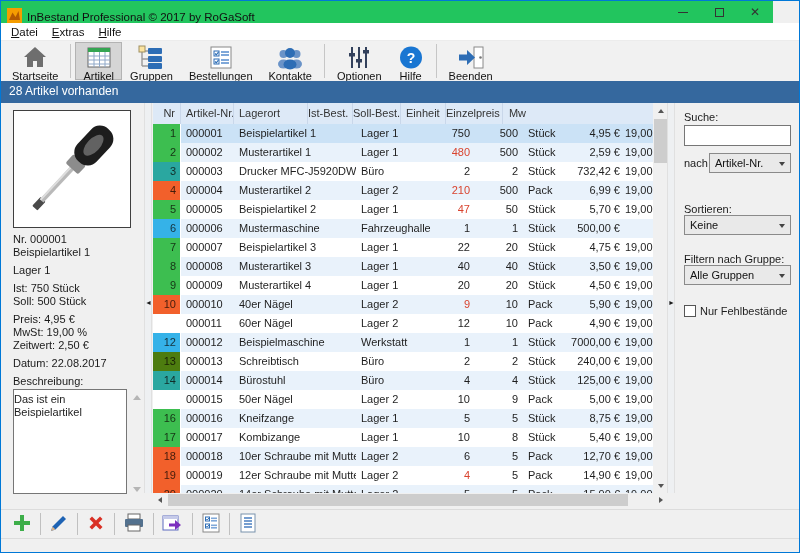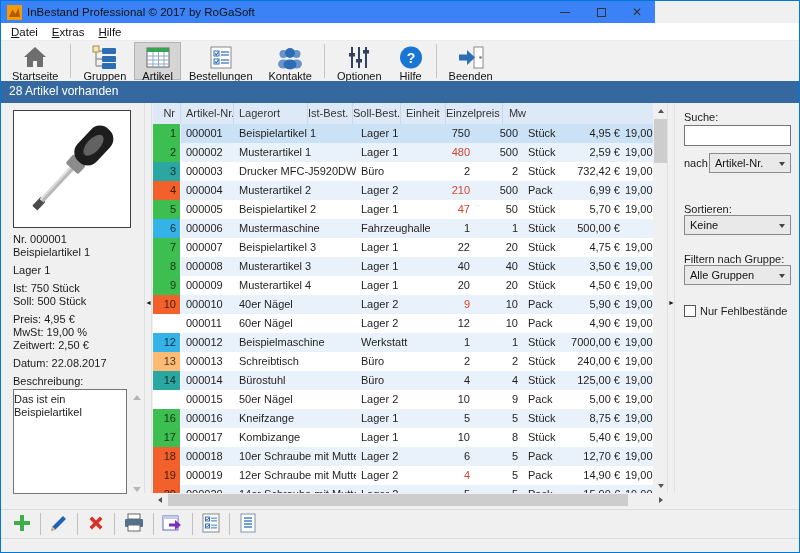--- a/index.html
+++ b/index.html
@@ -1,21 +1,21 @@
 <!DOCTYPE html>
 <html style="--accent: #0078d7; --infobar: #35689e; --rowsel: #cbe2f6; --rowalt: #e9f2fb; --neg: #d9442f;"><head>
 <meta charset="utf-8">
 <style>
 *{margin:0;padding:0;box-sizing:border-box}
 html,body{background:#5a5a5a}
 body{font-family:"Liberation Sans","DejaVu Sans",sans-serif}
 u{text-decoration:underline}
 .window{position:relative;width:800px;height:553px;background:#f0f0f0;border:1px solid var(--accent,#0078d7);overflow:hidden;font-size:11px;color:#1e1e1e}
 
-.titlebar{position:absolute;left:0;top:0;width:654px;height:22px;background:#3b82f6;display:flex;align-items:center}
+.titlebar{position:absolute;left:0;top:0;width:772px;height:22px;background:#22c55e;display:flex;align-items:flex-end}
 .app-icon{margin:0 5px 0 6px;display:flex}
 .title-text{font-size:11.5px;color:#111;white-space:nowrap}
 .win-controls{margin-left:auto;display:flex;height:100%}
 .win-btn{width:36px;height:100%;display:flex;align-items:center;justify-content:center;color:#333}
 .glyph-min{width:10px;height:1px;background:#333}
 .glyph-max{width:9px;height:9px;border:1px solid #333}
 .glyph-close{font-size:12px;line-height:1;color:#333}
 
 .menubar{position:absolute;left:0;top:22px;width:798px;height:18px;background:#fff;display:flex;align-items:center;padding-left:3px;border-bottom:1px solid #ececec}
 .menu-item{padding:0 7px;font-size:11.5px;color:#111}
@@ -120,41 +120,41 @@
   <div class="toolbar">
     <span class="tb-btn">
       <span>
           <svg width="26" height="25" viewBox="0 0 26 25">
             <path d="M13 2 L24 12 h-3 v10 h-6 v-6 h-4 v6 H5 V12 H2 Z" fill="#6e6e6e"></path>
           </svg>
         </span>
       <span class="tb-label"><u>S</u>tartseite</span>
     </span>
     <span class="tb-sep"></span>
+    <span class="tb-btn active">
+      <span>
+          <svg width="26" height="25" viewBox="0 0 26 25">
+            <rect x="2" y="3" width="22" height="19" fill="#fff" stroke="#666"></rect>
+            <rect x="2" y="3" width="22" height="4" fill="#35a552"></rect>
+            <path d="M2 11 h22 M2 15 h22 M2 19 h22 M8 7 v15 M13.5 7 v15 M19 7 v15" stroke="#8fa8c8" stroke-width="1"></path>
+          </svg>
+        </span>
+      <span class="tb-label"><u>A</u>rtikel</span>
+    </span>
     <span class="tb-btn">
       <span>
           <svg width="26" height="25" viewBox="0 0 26 25">
             <path d="M4 6 v15 M4 6 h6 M4 14 h6 M4 21 h6" stroke="#999" stroke-width="1.4" fill="none"></path>
             <rect x="1" y="1" width="6" height="6" fill="#fbe3a0" stroke="#a09060"></rect>
             <rect x="10" y="3" width="14" height="6" rx="1" fill="#2d6db5"></rect>
             <rect x="10" y="11" width="14" height="6" rx="1" fill="#2d6db5"></rect>
             <rect x="10" y="18" width="14" height="6" rx="1" fill="#2d6db5"></rect>
           </svg>
         </span>
       <span class="tb-label"><u>G</u>ruppen</span>
-    </span>
-    <span class="tb-btn active">
-      <span>
-          <svg width="26" height="25" viewBox="0 0 26 25">
-            <rect x="2" y="3" width="22" height="19" fill="#fff" stroke="#666"></rect>
-            <rect x="2" y="3" width="22" height="4" fill="#35a552"></rect>
-            <path d="M2 11 h22 M2 15 h22 M2 19 h22 M8 7 v15 M13.5 7 v15 M19 7 v15" stroke="#8fa8c8" stroke-width="1"></path>
-          </svg>
-        </span>
-      <span class="tb-label"><u>A</u>rtikel</span>
     </span>
     <span class="tb-btn">
       <span>
           <svg width="26" height="25" viewBox="0 0 26 25">
             <rect x="3" y="2" width="20" height="21" fill="#fff" stroke="#888"></rect>
             <rect x="6" y="6" width="5" height="5" fill="#fff" stroke="#2d6db5"></rect>
             <path d="M7 8.5 l1.3 1.3 L10.5 7" stroke="#2d6db5" fill="none" stroke-width="1.2"></path>
             <rect x="13" y="6" width="8" height="2" fill="#7fa8d9"></rect>
             <rect x="13" y="9" width="8" height="2" fill="#7fa8d9"></rect>
             <rect x="6" y="14" width="5" height="5" fill="#fff" stroke="#2d6db5"></rect>
@@ -399,21 +399,21 @@
             <div class="cell c-art">000012</div>
             <div class="cell c-bez">Beispielmaschine</div>
             <div class="cell c-lag">Werkstatt</div>
             <div class="cell num c-ist">1</div>
             <div class="cell num c-soll">1</div>
             <div class="cell c-ein">Stück</div>
             <div class="cell num c-preis">7000,00 €</div>
             <div class="cell num c-mw">19,00</div>
           </div>
           <div class="trow">
-            <div class="cell badge c-nr" style="background: #fdba74;">13</div>
+            <div class="cell badge c-nr" style="background: #4d7c0f;">13</div>
             <div class="cell c-art">000013</div>
             <div class="cell c-bez">Schreibtisch</div>
             <div class="cell c-lag">Büro</div>
             <div class="cell num c-ist">2</div>
             <div class="cell num c-soll">2</div>
             <div class="cell c-ein">Stück</div>
             <div class="cell num c-preis">240,00 €</div>
             <div class="cell num c-mw">19,00</div>
           </div>
           <div class="trow alt">

